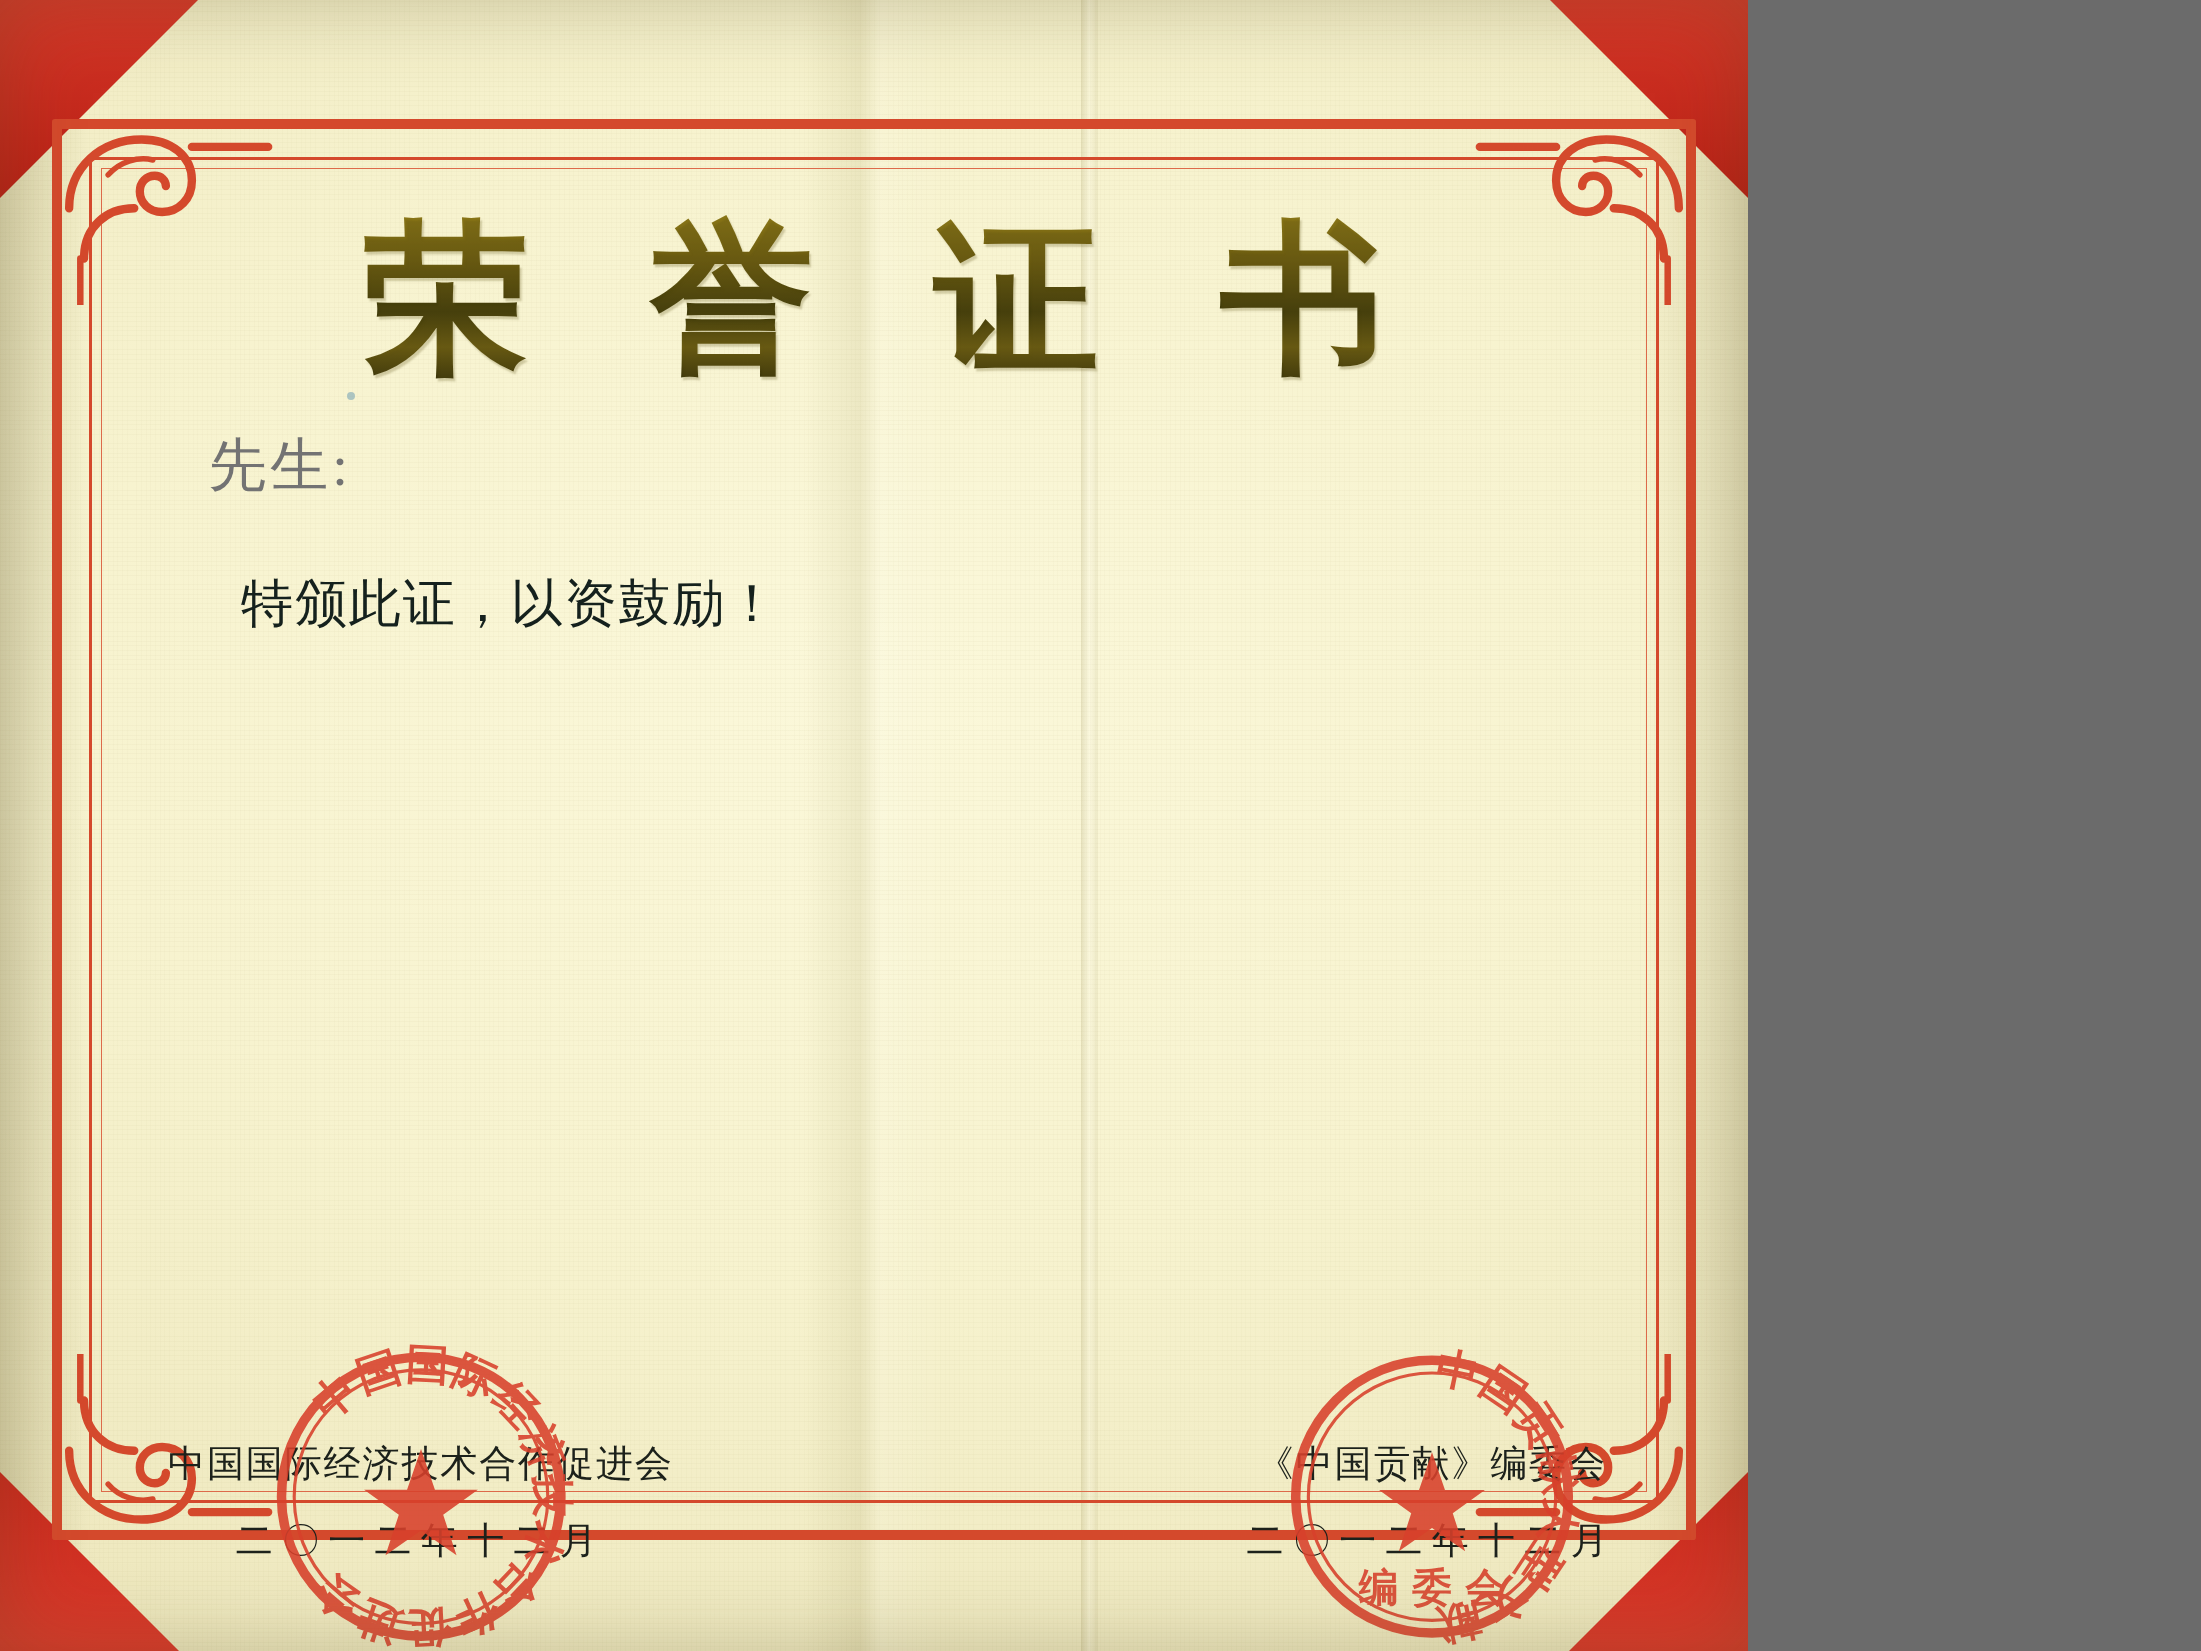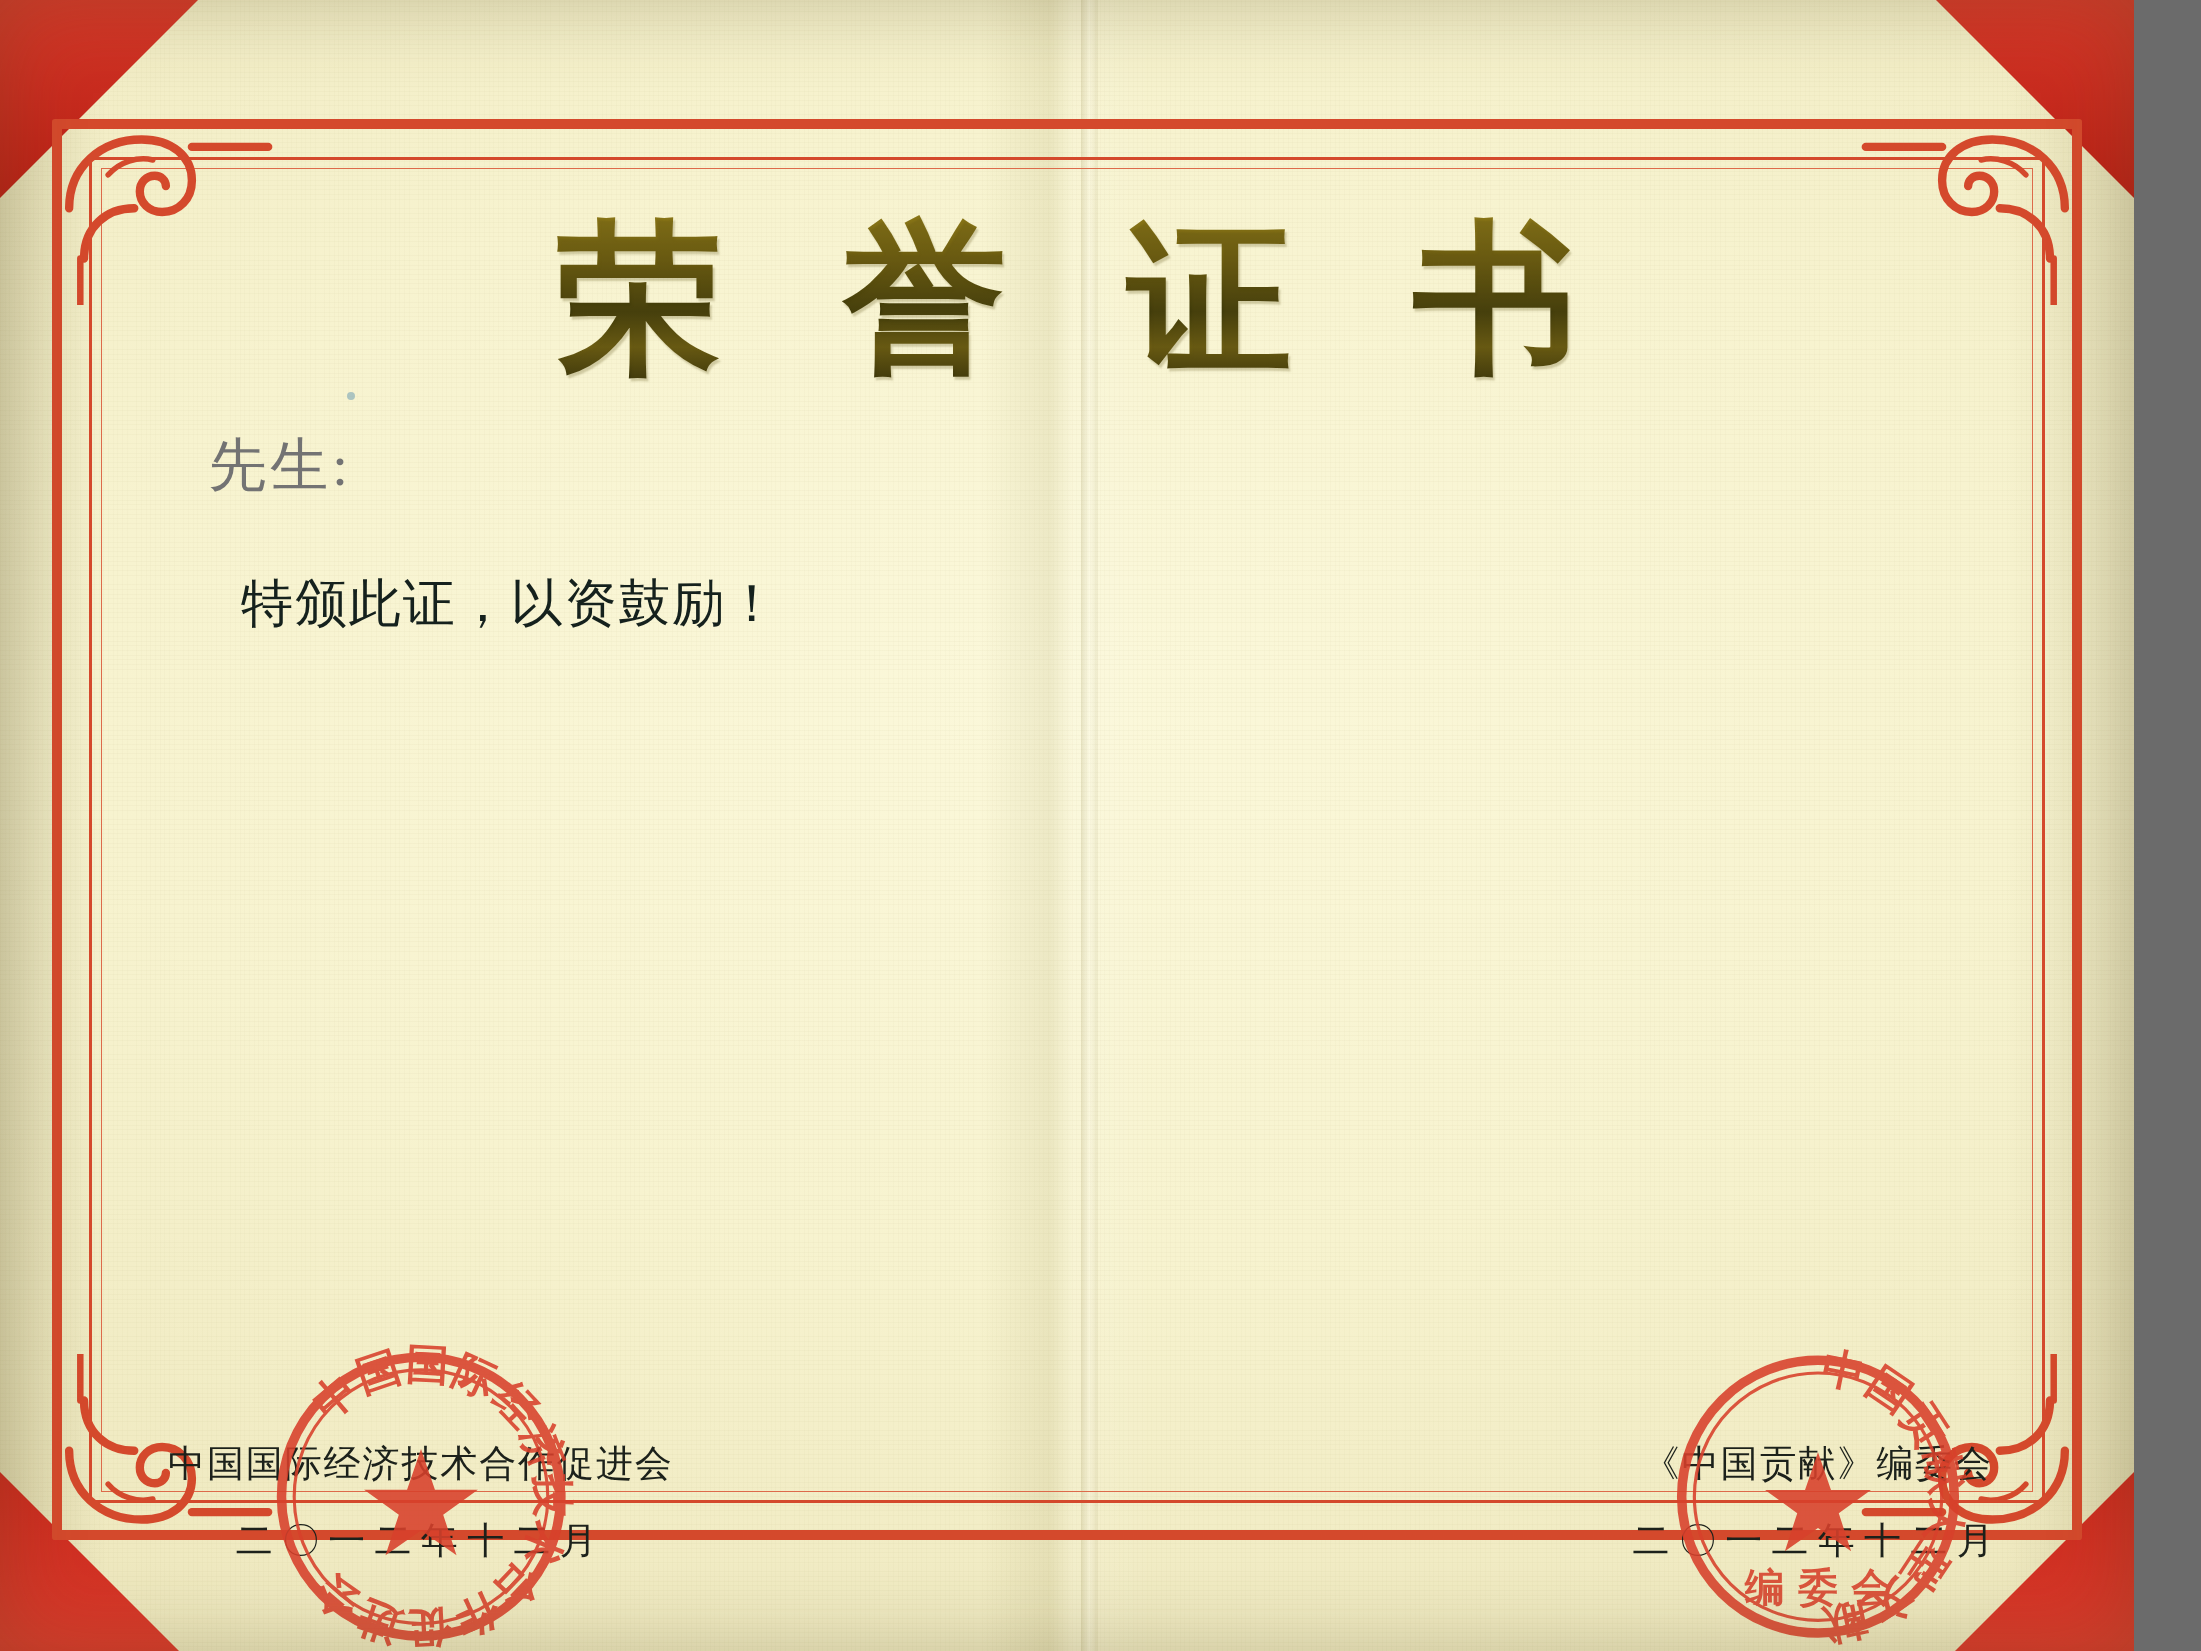--- a/index.html
+++ b/index.html
@@ -7,21 +7,21 @@
     padding: 0;
     background: #6b6b6b;
   }
   body {
     font-family: "Liberation Serif", "DejaVu Serif", serif;
   }
 
   
   .scan {
     position: relative;
-    width: 2134px;
+    width: 1748px;
     height: 1652px;
     overflow: hidden;
     background: #f2efcf;
     text-decoration: underline;
   }
 
   
   .paper {
     position: absolute;
     inset: 0;

